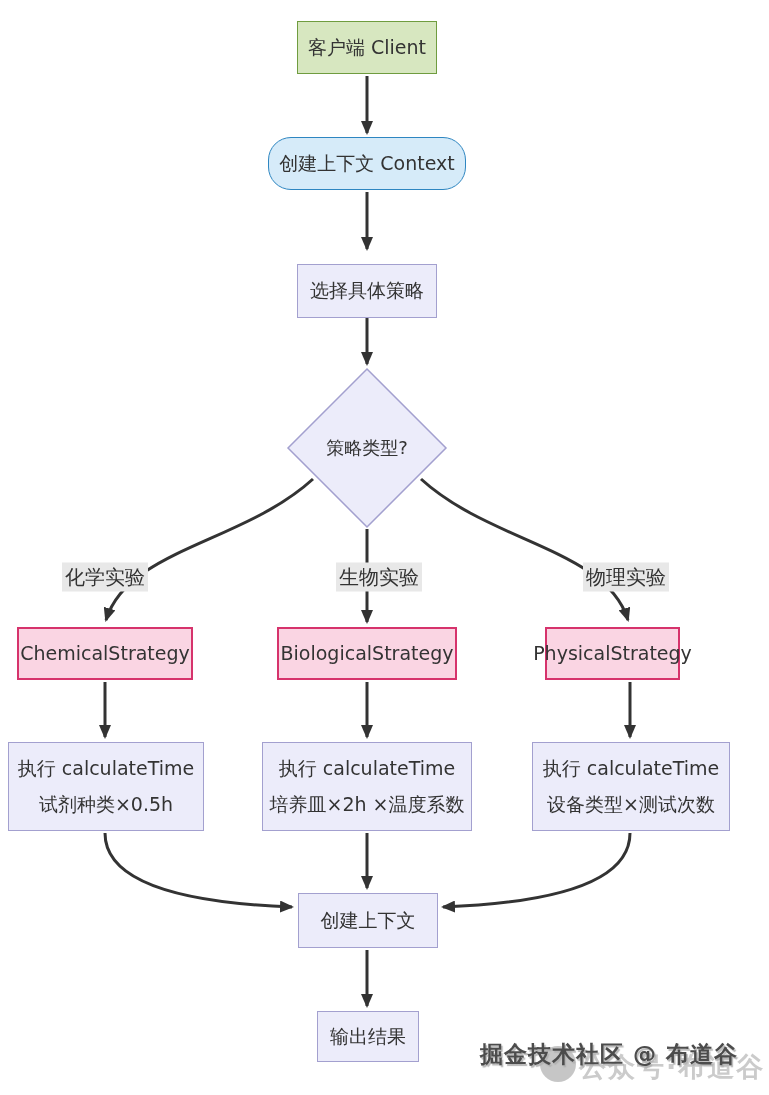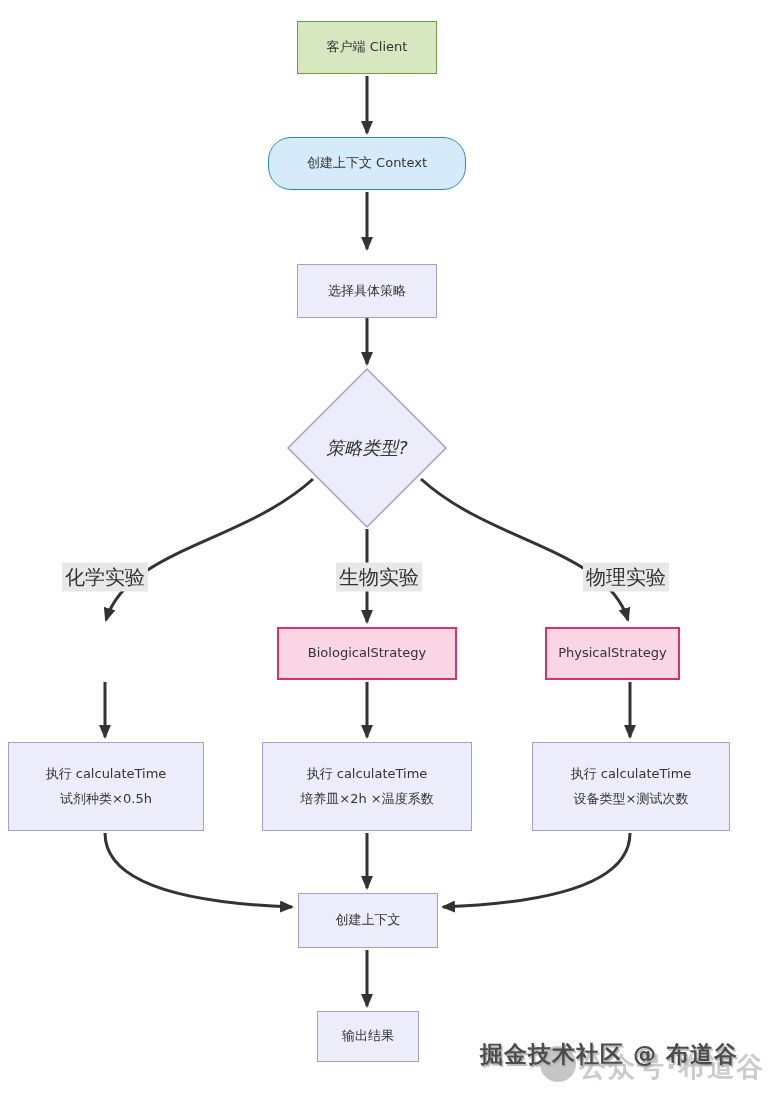--- a/index.html
+++ b/index.html
@@ -6,30 +6,30 @@
   #canvas{
     position:relative;width:769px;height:1095px;background:#ffffff;overflow:hidden;
     font-family:"DejaVu Sans","Liberation Sans",sans-serif;color:var(--text,#333);
   }
   #edges{position:absolute;left:0;top:0;width:769px;height:1095px;}
   #edges path.edge{fill:none;stroke:var(--line,#333);stroke-width:3px;}
   #edges .arrowhead{fill:var(--line,#333);}
   #edges .diamond{fill:var(--lavender_fill,#ececfa);stroke:var(--lavender_border,#a3a0cf);stroke-width:1.5px;}
   .node{
     position:absolute;box-sizing:border-box;display:flex;align-items:center;justify-content:center;
-    text-align:center;font-size:13px;line-height:1.25;white-space:nowrap;
+    text-align:center;font-size:19px;line-height:1.25;white-space:nowrap;
     background:var(--lavender_fill,#ececfa);border:1.5px solid var(--lavender_border,#a3a0cf);
   }
   .node.green{background:var(--green_fill,#d7e7c0);border-color:var(--green_border,#6f9c3f);}
   .node.blue{background:var(--blue_fill,#d6ebf9);border-color:var(--blue_border,#2e86c1);}
   .node.pink{background:var(--pink_fill,#fad5e3);border:2px solid var(--pink_border,#d6336c);}
   .node.exec{flex-direction:column;line-height:1.85;}
   .decision-text{
     position:absolute;display:flex;align-items:center;justify-content:center;
-    font-size:18px;text-align:center;background:transparent;border:none;font-style:italic;
+    font-size:18px;text-align:center;background:transparent;border:none;
   }
   .edge-label{
     position:absolute;transform:translate(-50%,-50%);background:var(--label_bg,#e8e8e8);
     padding:1px 3px;font-size:20px;color:var(--text,#333);white-space:nowrap;
   }
   .wm-main{
     position:absolute;left:480px;top:1039px;z-index:2;font-size:23px;font-weight:bold;
     color:var(--watermark_text,#4c4c4c);letter-spacing:1px;white-space:nowrap;
     text-shadow:1.5px 1.5px 1px rgba(175,175,175,.9);
   }
@@ -88,20 +88,23 @@
   </div>
 
   <div class="decision-text" style="left:297px;top:428px;width:140px;height:40px;">
     <span>策略类型?</span>
   </div>
 
   <div class="edge-label" style="left:105px;top:577px;">化学实验</div>
   <div class="edge-label" style="left:379px;top:577px;">生物实验</div>
   <div class="edge-label" style="left:626px;top:577px;">物理实验</div>
 
+  <div class="node pink" style="left:17px;top:627px;width:176px;height:53px;">
+    <span>ChemicalStrategy</span>
+  </div>
   <div class="node pink" style="left:277px;top:627px;width:180px;height:53px;">
     <span>BiologicalStrategy</span>
   </div>
   <div class="node pink" style="left:545px;top:627px;width:135px;height:53px;">
     <span>PhysicalStrategy</span>
   </div>
 
   <div class="node exec" style="left:8px;top:742px;width:196px;height:89px;">
     <span>执行 calculateTime</span>
     <span>试剂种类×0.5h</span>

